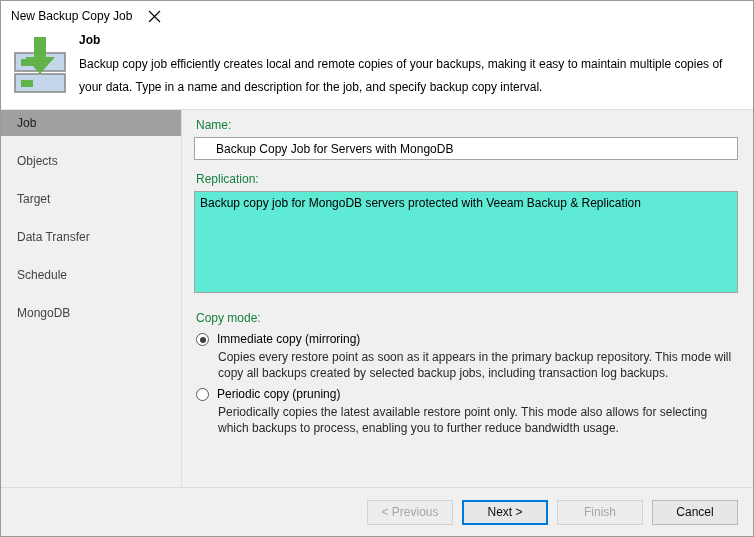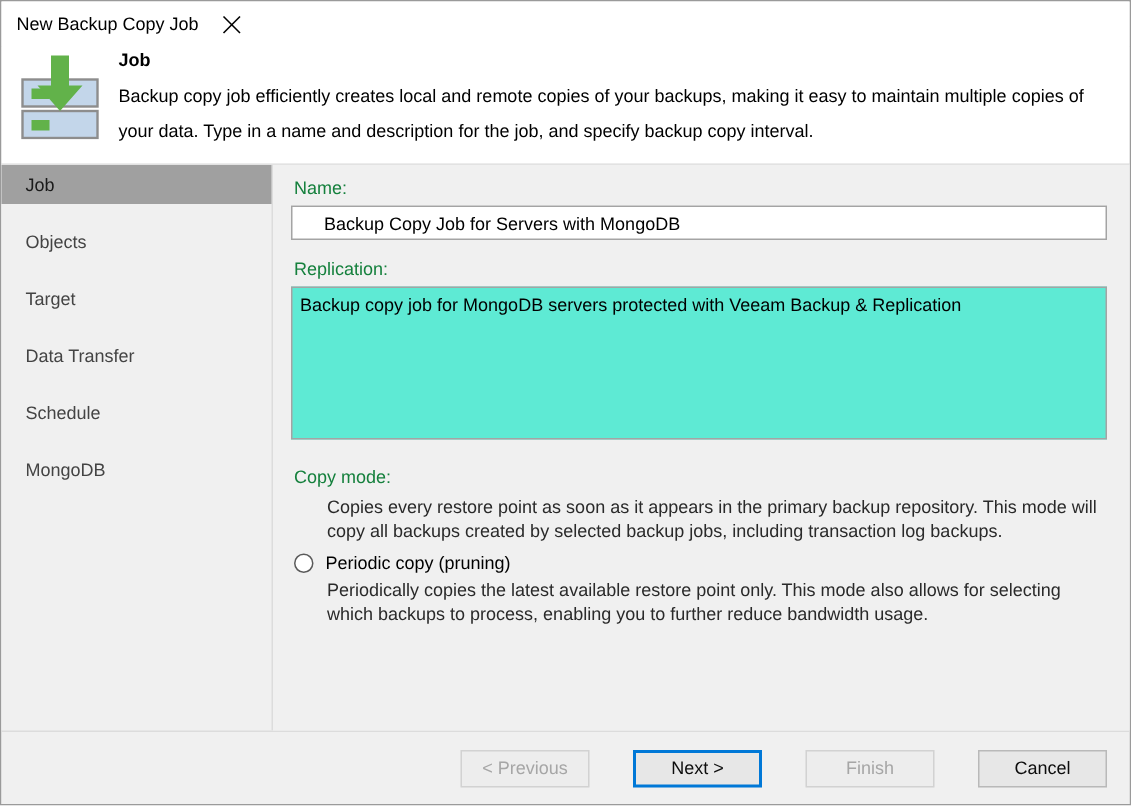--- a/index.html
+++ b/index.html
@@ -214,21 +214,20 @@
   #footer {
     flex: 0 0 49px;
     height: 49px;
     background: #f0f0f0;
     border-top: 1px solid #dcdcdc;
     display: flex;
     align-items: center;
     justify-content: flex-end;
     padding-right: 15px;
     box-sizing: border-box;
-    gap: 20px;
   }
   .btn {
     width: 86px;
     height: 25px;
     margin-left: 9px;
     box-sizing: border-box;
     font-family: "Liberation Sans", sans-serif;
     font-size: 12px;
     background: #e7e7e7;
     border: 1px solid #b9b9b9;
@@ -301,20 +300,24 @@
 
       <div class="spacer-12"></div>
 
       <div class="field-label">Replication:</div>
       <textarea class="text-area" style="">Backup copy job for MongoDB servers protected with Veeam Backup &amp; Replication</textarea>
 
       <div class="spacer-14"></div>
 
       <div class="field-label" id="copy-mode-label">Copy mode:</div>
 
+      <div class="radio-row">
+        <span class="radio-mark checked"></span>
+        <span class="radio-label">Immediate copy (mirroring)</span>
+      </div>
       <div class="radio-desc">Copies every restore point as soon as it appears in the primary backup repository. This mode will copy all backups created by selected backup jobs, including transaction log backups.</div>
 
       <div class="radio-row">
         <span class="radio-mark"></span>
         <span class="radio-label">Periodic copy (pruning)</span>
       </div>
       <div class="radio-desc">Periodically copies the latest available restore point only. This mode also allows for selecting which backups to process, enabling you to further reduce bandwidth usage.</div>
 
     </div>
   </div>

